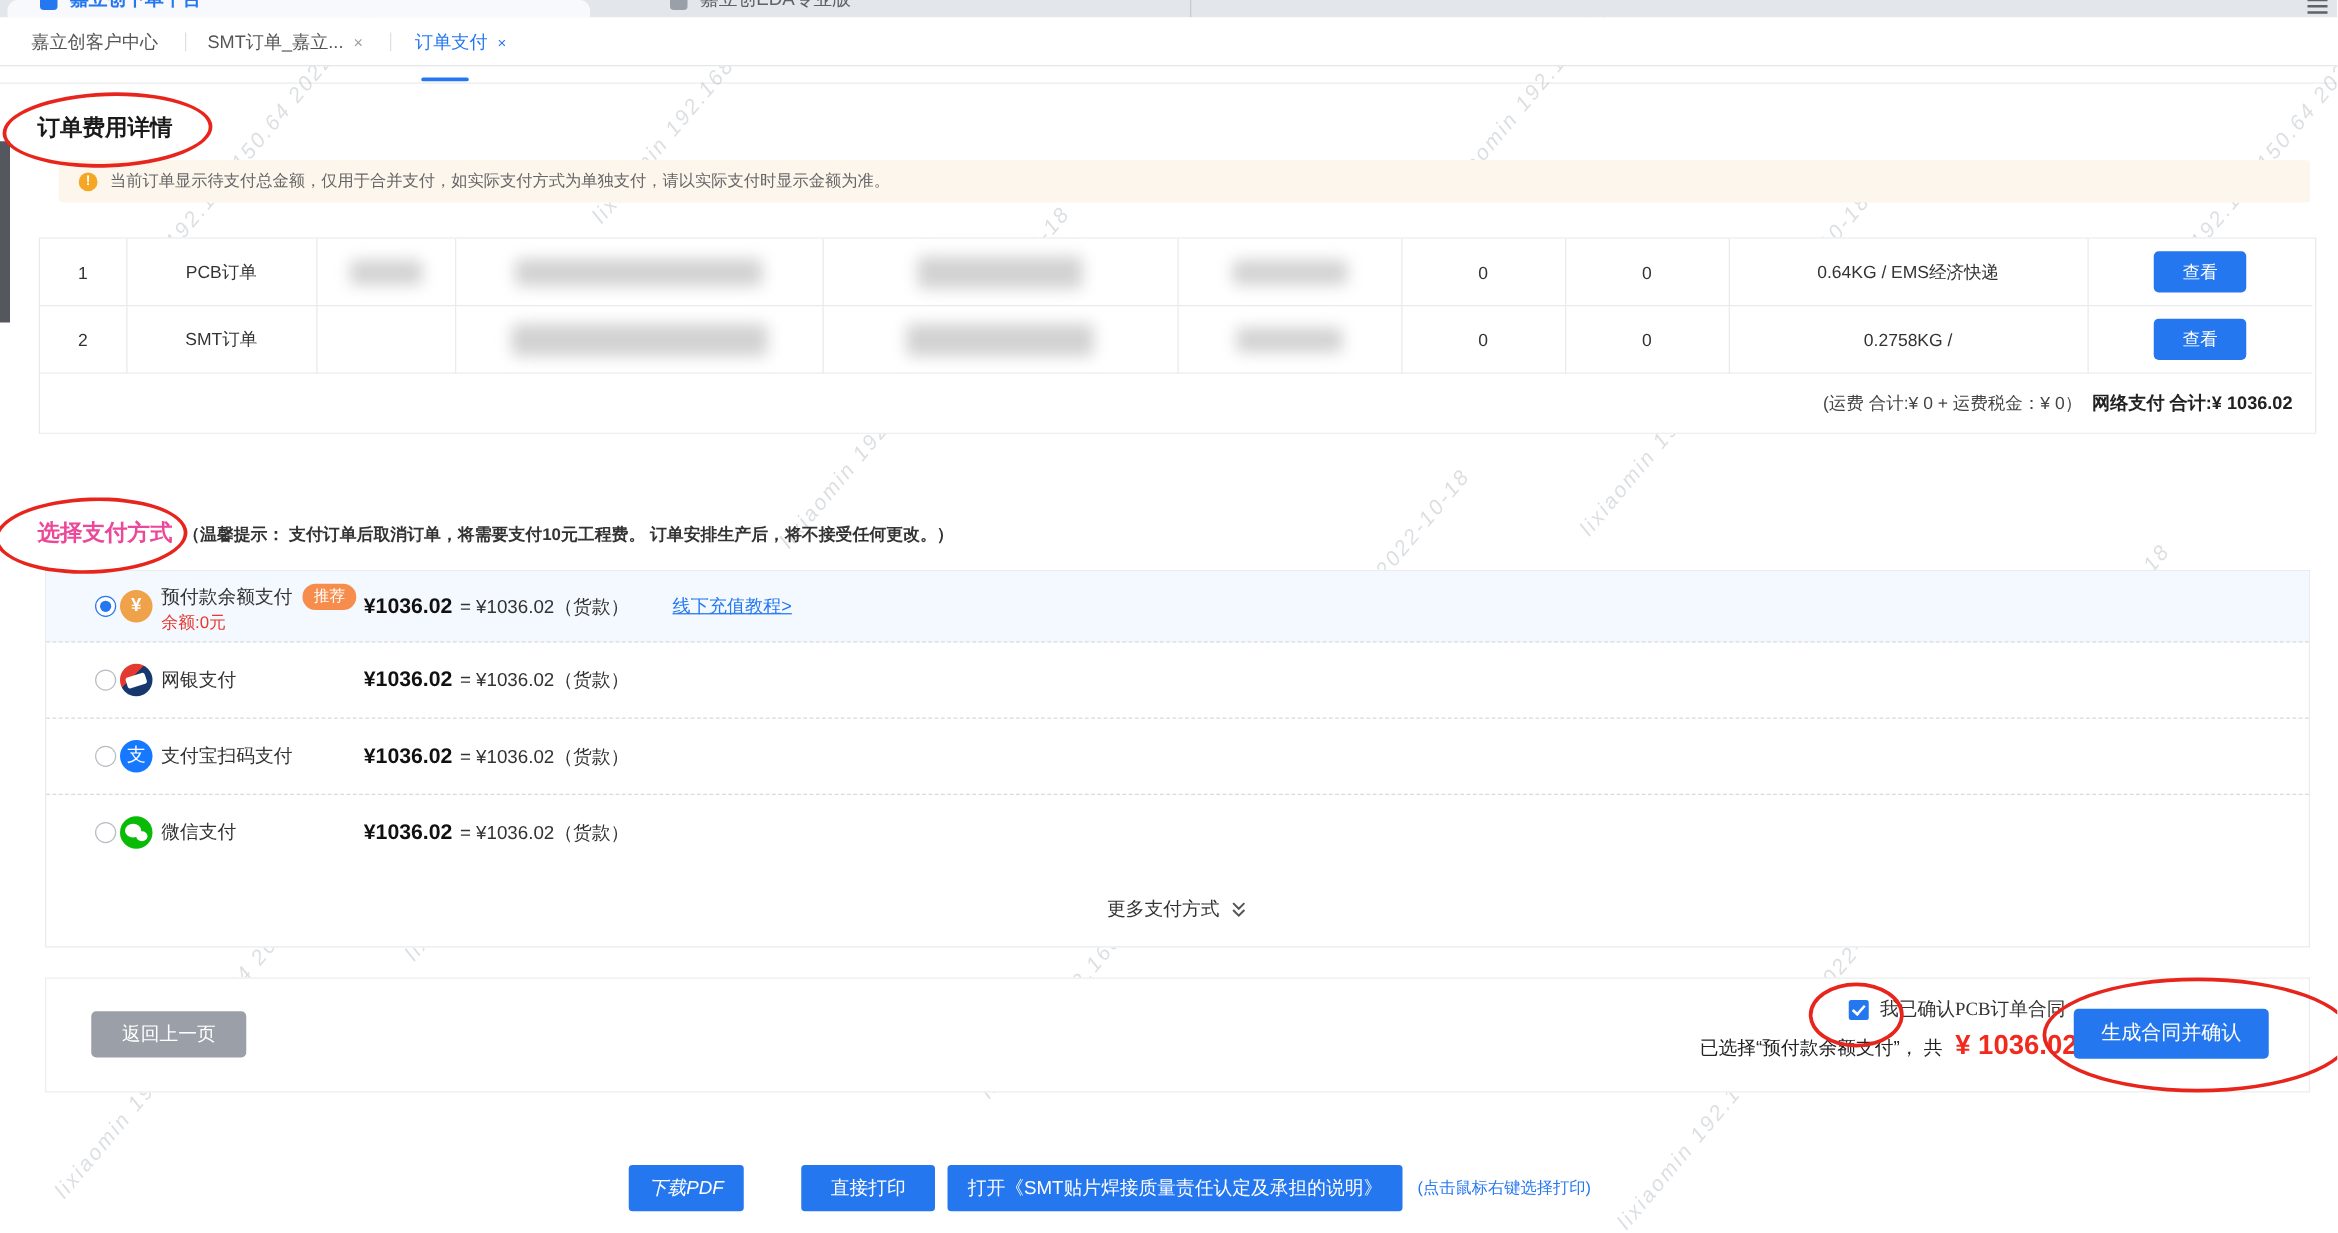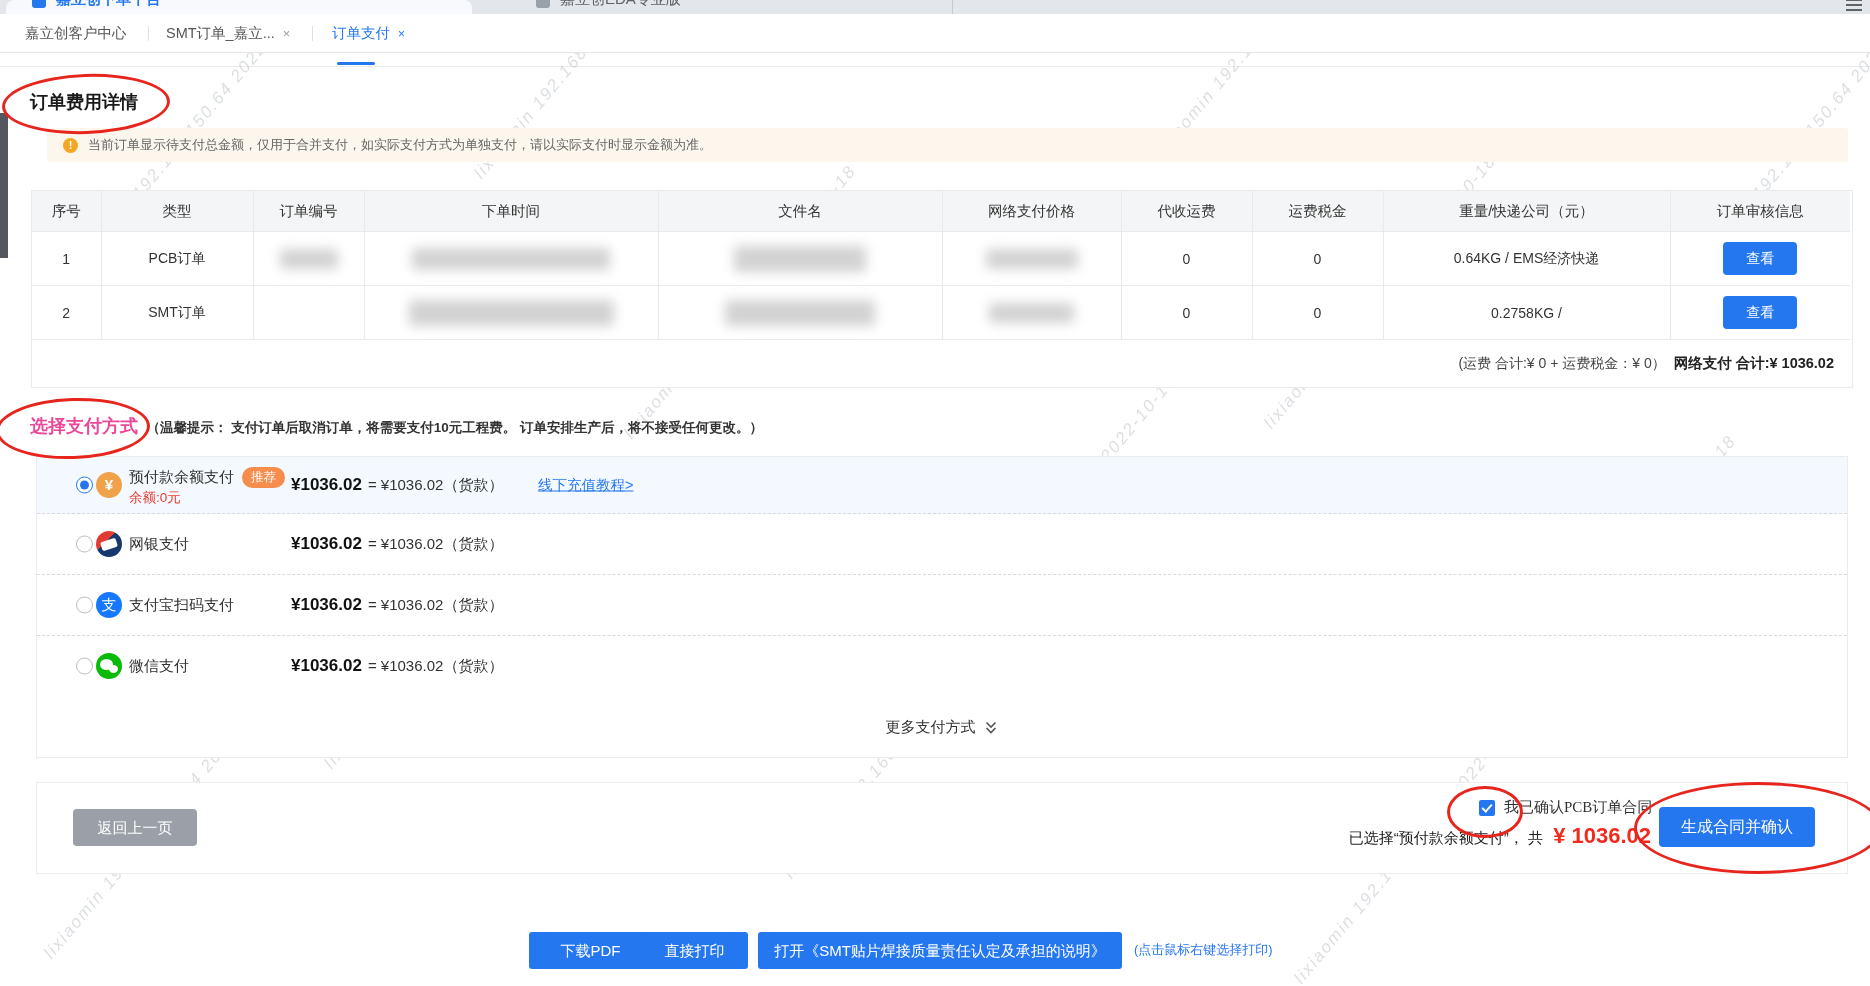--- a/index.html
+++ b/index.html
@@ -80,28 +80,28 @@
   .more-row{height:63px;display:flex;align-items:center;justify-content:center;gap:7px;cursor:pointer;}
   .more-label{font-size:15px;color:#333;}
   
   .footerbar{position:absolute;left:36px;top:782px;width:1810px;height:90px;border:1px solid #ededed;background:#fff;z-index:2;}
   .back-btn{position:absolute;left:36px;top:26px;width:124px;height:37px;line-height:37px;text-align:center;
             background:#9ba0a8;color:#fff;font-size:15px;border-radius:4px;cursor:pointer;}
   .confirm-line{position:absolute;left:1442px;top:15px;display:flex;align-items:center;}
   .checkbox{width:16px;height:16px;background:#2577f0;border-radius:2px;position:relative;cursor:pointer;flex:0 0 auto;}
   .checkbox::after{content:"";position:absolute;left:5px;top:2px;width:4px;height:8px;border:solid #fff;border-width:0 2px 2px 0;transform:rotate(42deg);}
   .confirm-label{font-size:15px;color:#333;margin-left:9px;white-space:nowrap;font-family:Liberation Serif, serif;}
-  .selected-line{position:absolute;right:196px;top:40px;white-space:nowrap;font-size:15px;color:#222;}
+  .selected-line{position:absolute;right:185px;top:40px;white-space:nowrap;font-size:15px;color:#222;}
   .selected-amount{font-size:22px;font-weight:bold;color:#f22a1e;margin-left:6px;}
   .submit-btn{position:absolute;left:1622px;top:24px;width:156px;height:40px;line-height:40px;text-align:center;
               background:#2577f0;color:#fff;font-size:16px;border-radius:4px;cursor:pointer;}
   
   .bottom-btn{position:absolute;top:932px;height:37px;line-height:37px;text-align:center;background:#2577f0;color:#fff;
               font-size:15px;border-radius:3px;cursor:pointer;z-index:2;}
-  .btn-pdf{left:529px;width:123px;}
+  .btn-pdf{left:503px;width:92px;font-style:italic;}
   .btn-print{left:641px;width:107px;}
   .btn-smt{left:758px;width:364px;}
   .print-hint{position:absolute;left:1134px;top:941px;font-size:13px;color:#2577f0;z-index:2;white-space:nowrap;}
   
   .red-ellipse{position:absolute;border:3px solid #e8251d;border-radius:50%;pointer-events:none;z-index:5;}
   .e1{left:2px;top:74px;width:162px;height:54px;transform:rotate(-2deg);}
   .e2{left:-4px;top:398px;width:148px;height:55px;transform:rotate(-2deg);}
   .e3{left:1447px;top:786px;width:70px;height:46px;}
   .e4{left:1634px;top:782px;width:242px;height:86px;}
 </style>
@@ -165,32 +165,20 @@
           <col style="width:111px">
           <col style="width:294px">
         <col style="width:284px">
           <col style="width:179px">
           <col style="width:131px">
           <col style="width:131px">
         <col style="width:287px">
           <col style="width:180px">
       </colgroup>
       <tbody>
-          <tr>
-        <th>序号</th>
-        <th>类型</th>
-        <th>订单编号</th>
-        <th>下单时间</th>
-        <th>文件名</th>
-        <th>网络支付价格</th>
-        <th>代收运费</th>
-        <th>运费税金</th>
-        <th>重量/快递公司（元）</th>
-        <th>订单审核信息</th>
-      </tr>
       <tr>
         <td>1</td>
         <td>PCB订单</td>
         <td><span class="blur" style="width:58px;height:20px"></span></td>
         <td><span class="blur" style="width:198px;height:22px"></span></td>
         <td><span class="blur" style="width:132px;height:26px"></span></td>
         <td><span class="blur" style="width:92px;height:20px"></span></td>
         <td>0</td>
         <td>0</td>
         <td>0.64KG / EMS经济快递</td>

